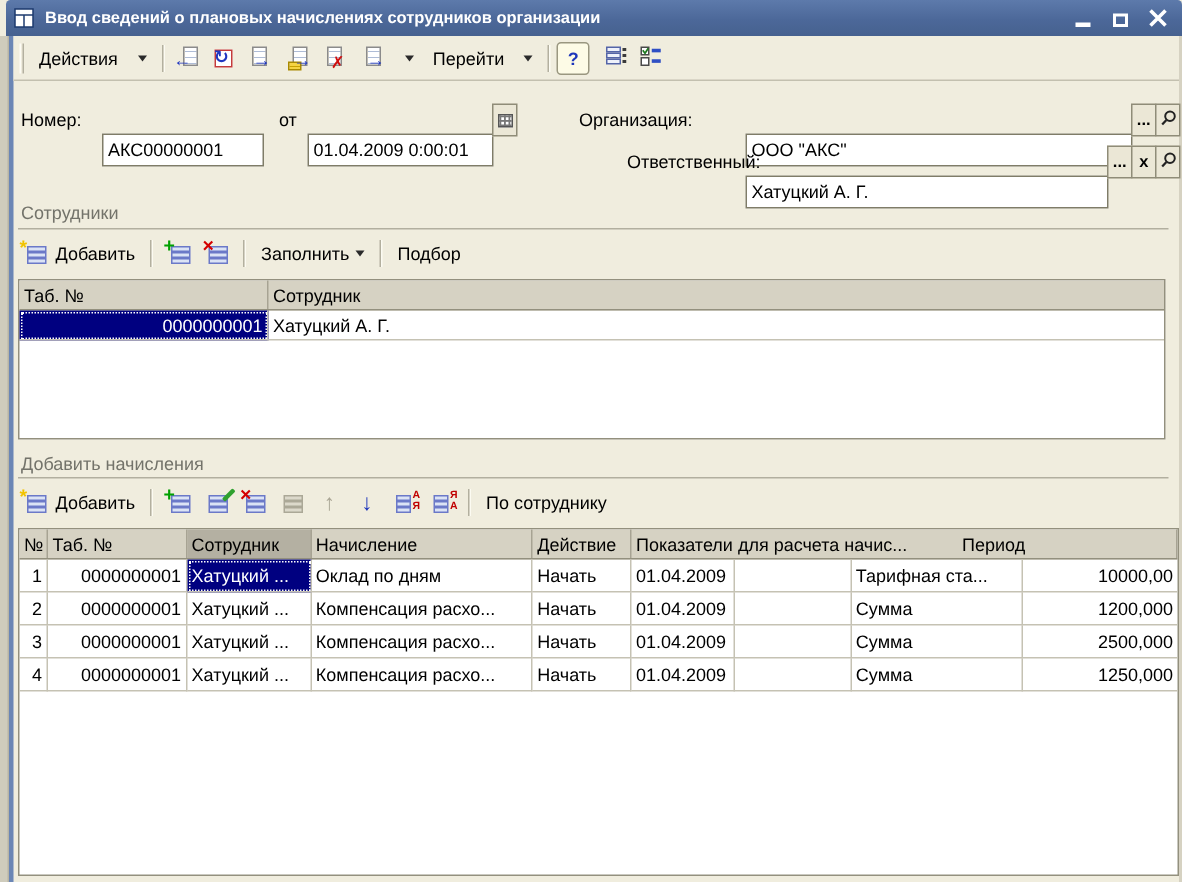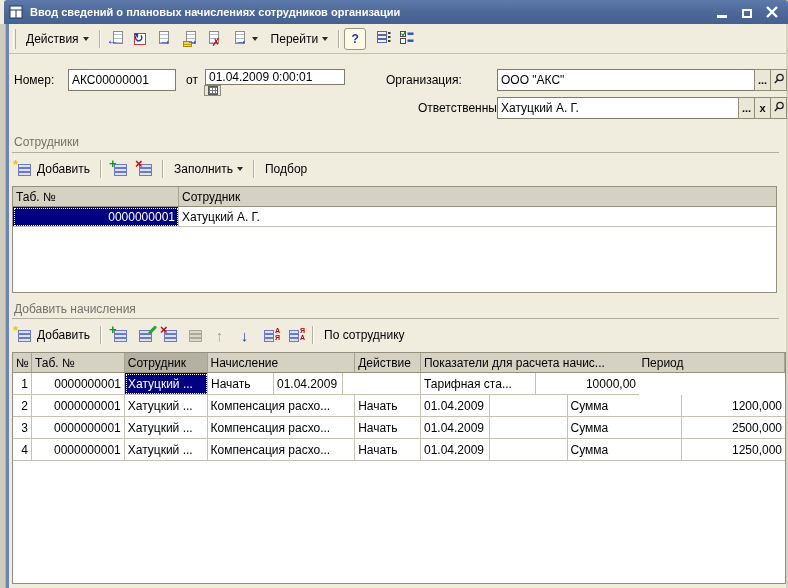--- a/index.html
+++ b/index.html
@@ -20,21 +20,21 @@
   .wc-close svg{display:block;}
 
   
   #frame-left-gray{position:absolute;left:0;top:24px;width:6px;height:564px;background:#cfccbc;border-right:1px solid #b7b4a4;}
   #frame-left-blue{position:absolute;left:6px;top:24px;width:3px;height:564px;background:#6b86b5;}
   #frame-right{position:absolute;right:0;top:24px;width:2px;height:564px;background:#d6d2c2;}
 
   
   #toolbar{position:absolute;left:9px;top:24px;width:777px;height:30px;display:flex;align-items:center;
            padding-left:4px;border-bottom:1px solid #c3c0af;background:#f0edde;}
-  .tbtn{height:22px;display:flex;align-items:center;padding:0 6px;gap:4px;white-space:nowrap;}
+  .tbtn{height:22px;display:flex;align-items:center;padding:0 6px;gap:13px;white-space:nowrap;}
   .ibtn{width:23px;height:22px;display:flex;align-items:center;justify-content:center;position:relative;}
   .caret{width:0;height:0;border-left:3px solid transparent;border-right:3px solid transparent;border-top:4px solid #2a2a2a;}
   .sep{width:0;height:18px;border-left:1px solid #b3b09f;border-right:1px solid #fcfbf2;margin:0 4px;}
   .grip{width:3px;height:20px;border-left:1px solid #fdfcf5;border-right:1px solid #b3b09f;margin-right:4px;}
 
   
   .ico{position:relative;width:17px;height:16px;}
   .doc{position:absolute;left:4px;top:0;width:10px;height:13px;background:#fff;border:1px solid #8b8b8b;
        background-image:repeating-linear-gradient(#ffffff 0 2px,#aebcd6 2px 3px,#ffffff 3px 4px);background-clip:content-box;}
   .ovl{position:absolute;font-weight:bold;line-height:1;}
@@ -55,21 +55,21 @@
   .b-plus{top:-4px;left:-3px;color:#00a000;font-size:13px;}
   .b-x{top:-4px;left:-2px;color:#d40000;font-size:13px;}
   .b-pencil{top:-2px;right:-2px;width:3px;height:10px;background:#2fa12f;transform:rotate(45deg);border-radius:1px;}
   .arrow-up{font-size:15px;font-weight:bold;color:#aaa695;}
   .arrow-dn{font-size:15px;font-weight:bold;color:#1f37bb;}
 
   
   .flabel{position:absolute;height:22px;display:flex;align-items:center;white-space:nowrap;text-align:right;}
   .fgroup{position:absolute;height:22px;display:flex;}
   .fin{flex:1;height:22px;border:1px solid #7f7c68;background:#fff;font:12px "Liberation Sans","DejaVu Sans",sans-serif;
-       padding:0 3px;min-width:0;}
+       padding:0 3px;min-width:0;margin-top:20px;}
   .fbtn{width:17px;height:22px;margin-left:-1px;background:#ebe7d6;border:1px solid #8f8c78;
         display:flex;align-items:center;justify-content:center;font-size:11px;font-weight:bold;padding:0;}
   .calgrid{width:10px;height:9px;background:#fff;border:1px solid #555;
            background-image:linear-gradient(#777 1px,transparent 1px),linear-gradient(90deg,#777 1px,transparent 1px);
            background-size:3px 3px;}
 
   
   .section-label{position:absolute;color:#73736a;white-space:nowrap;}
   .section-line{position:absolute;height:0;border-top:1px solid #b2af9f;}
 
@@ -215,21 +215,21 @@
         </svg>
       </span>
     </button>
   </div>
 
   <div class="flabel" style="left:14px;top:69px;">Номер:</div>
   <div class="fgroup" style="left:68px;top:69px;width:108px;">
     <input class="fin" value="АКС00000001" style="">
   </div>
   <div class="flabel" style="left:186px;top:69px;">от</div>
-  <div class="fgroup" style="left:205px;top:69px;width:140px;flex-direction:column;">
+  <div class="fgroup" style="left:205px;top:69px;width:140px;">
     <input class="fin" value="01.04.2009 0:00:01" style="">
     <button class="fbtn">
         <span class="calgrid"></span>
       </button>
   </div>
 
   <div class="flabel" style="left:386px;top:69px;">Организация:</div>
   <div class="fgroup" style="left:497px;top:69px;width:290px;">
     <input class="fin" value="ООО &quot;АКС&quot;" style="">
     <button class="fbtn">
@@ -443,20 +443,21 @@
       <div class="th w-acc">Начисление</div>
       <div class="th w-act">Действие</div>
       <div class="th w-inds">Показатели для расчета начис...</div>
       <div class="th w-per">Период</div>
     </div>
 
     <div class="trow h22">
       <div class="td w-num rnum">1</div>
       <div class="td w-tab rnum">0000000001</div>
       <div class="td w-emp sel">Хатуцкий ...</div>
+      <div class="td w-acc">Оклад по дням</div>
       <div class="td w-act">Начать</div>
       <div class="td w-p1">01.04.2009</div>
       <div class="td w-p2"></div>
       <div class="td w-ind">Тарифная ста...</div>
       <div class="td w-val rnum" style="border-right:none;">10000,00</div>
     </div>
 
     <div class="trow h22">
       <div class="td w-num rnum">2</div>
       <div class="td w-tab rnum">0000000001</div>

